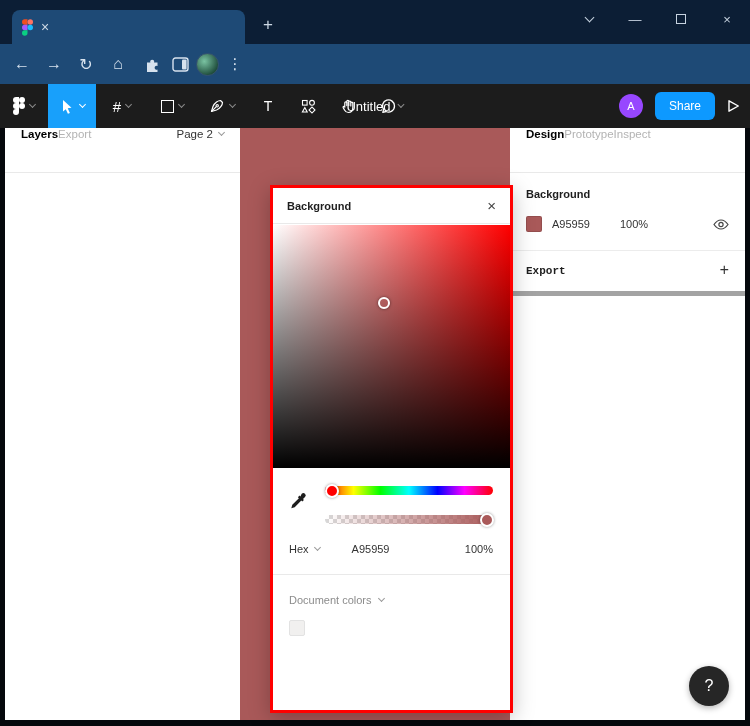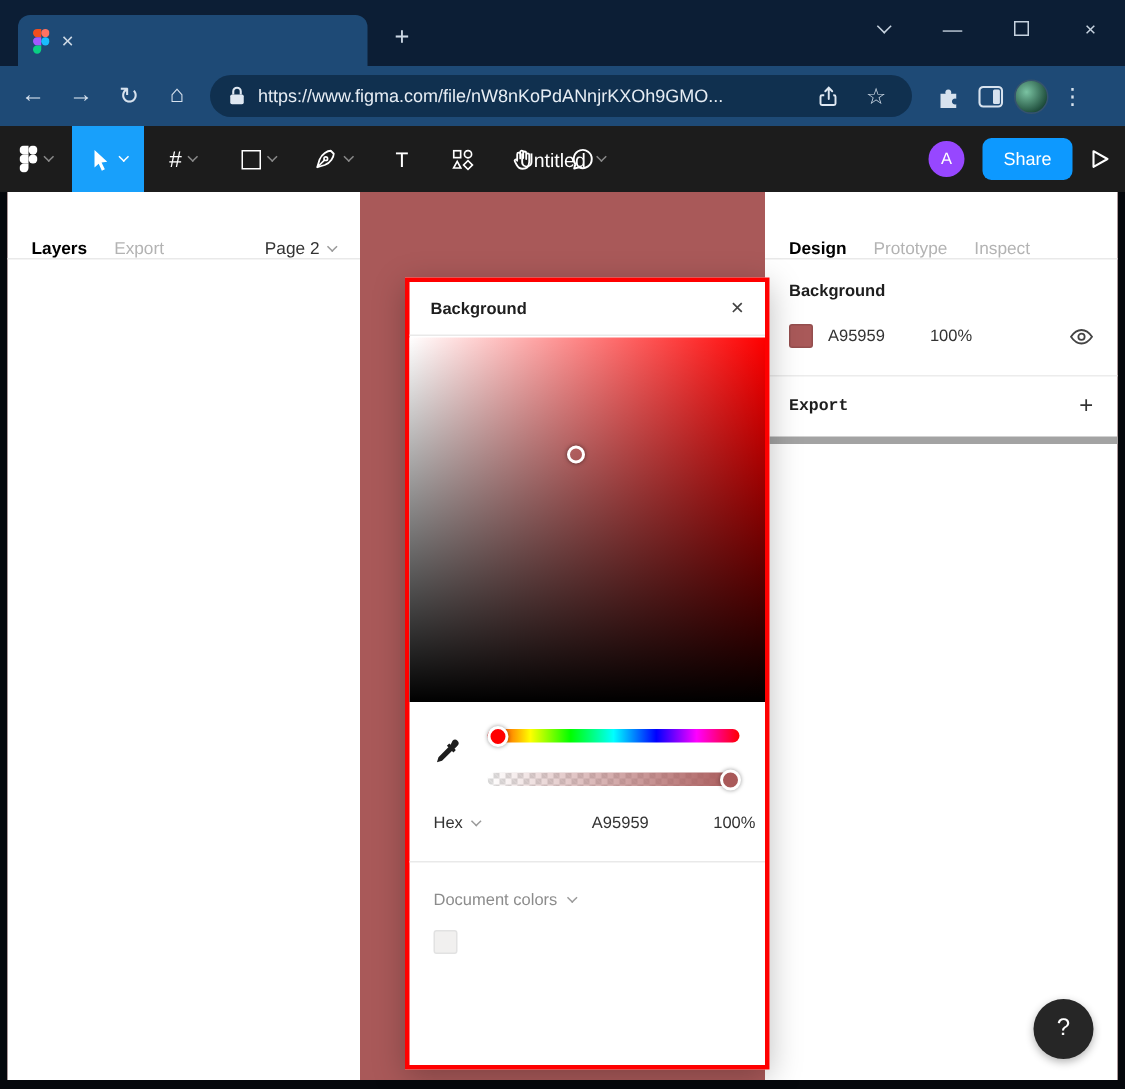--- a/index.html
+++ b/index.html
@@ -57,22 +57,22 @@
   .fig-avatar { width:24px; height:24px; border-radius:50%; background:var(--avatar-purple,#9747ff);
                 color:#fff; font-size:11px; display:flex; align-items:center; justify-content:center; }
   .share-btn { background:var(--share-button-blue,#0d99ff); color:#fff; border:none; border-radius:6px;
                padding:7px 14px; font-size:12px; font-family:inherit; }
 
   
   .main { position:absolute; top:128px; left:5px; right:5px; bottom:6px;
           background:var(--canvas-color,#a95959); }
   .panel { position:absolute; top:0; bottom:0; width:235px; background:#fff; }
   .panel.left { left:0; } .panel.right { right:0; }
-  .panel-head { height:45px; border-bottom:1px solid #e9e9e9; display:flex; align-items:flex-end;
-                padding:0 16px; gap:18px; font-size:11.5px; }
+  .panel-head { height:45px; border-bottom:1px solid #e9e9e9; display:flex; align-items:flex-start;
+                padding:0 16px; font-size:11.5px; }
   .tab-active { color:#000; font-weight:600; }
   .tab-muted { color:#b3b3b3; }
   .page-sel { margin-left:auto; display:flex; align-items:center; gap:6px; color:#333; }
   .page-sel .chev { color:#999; width:5px; height:5px; }
 
   .rp-section { padding:15px 16px 18px; border-bottom:1px solid #ececec; }
   .rp-title { font-size:11px; font-weight:600; color:#1e1e1e; }
   .rp-row { display:flex; align-items:center; margin-top:16px; font-size:11px; color:#333; }
   .swatch { width:16px; height:16px; border-radius:2px; background:var(--canvas-color,#a95959);
             border:1px solid rgba(0,0,0,.12); }
@@ -105,21 +105,21 @@
                        linear-gradient(45deg,#d8d8d8 25%,#fff 25%,#fff 75%,#d8d8d8 75%,#d8d8d8);
       background-size:8px 8px; background-position:0 0,4px 4px; }
   .pk-alpha-fill { position:absolute; inset:0; border-radius:5px;
       background:linear-gradient(to right, rgba(169,89,89,0), var(--canvas-color,#a95959)); }
   .handle { position:absolute; top:50%; width:14px; height:14px; border-radius:50%;
             border:2.5px solid #fff; box-shadow:0 0 3px rgba(0,0,0,.4);
             transform:translate(-50%,-50%); }
   .handle.hue { left:7px; background:var(--hue-handle,#ff0000); }
   .handle.alpha { left:calc(100% - 6px); background:var(--canvas-color,#a95959); }
   .pk-hexrow { position:absolute; left:16px; right:17px; top:355px; display:flex;
-               align-items:center; font-size:11px; color:#333;gap:43px; }
+               align-items:center; font-size:11px; color:#333; }
   .pk-hexlabel { display:flex; align-items:center; gap:6px; }
   .pk-hexlabel .chev, .pk-doc .chev { color:#9a9a9a; width:5px; height:5px; }
   .pk-hexval { margin-left:32px; }
   .pk-op { margin-left:auto; }
   .pk-div { position:absolute; top:386px; left:0; right:0; border-top:1px solid #e9e9e9; }
   .pk-doc { position:absolute; left:16px; top:406px; display:flex; align-items:center; gap:7px;
             font-size:11px; color:#8c8c8c; }
   .pk-doc-swatch { position:absolute; left:16px; top:432px; width:16px; height:16px; border-radius:2px;
                    background:#f1f0ef; border:1px solid #e2e2e2; }
 
@@ -154,34 +154,20 @@
         </div>
       <div class="win-btn">×</div>
     </div>
   </div>
 
   <div class="addressbar">
     <div class="nav-ic">←</div>
     <div class="nav-ic">→</div>
     <div class="nav-ic">↻</div>
     <div class="nav-ic">⌂</div>
-    <div class="omnibox">
-      <svg width="12" height="14" viewBox="0 0 12 14">
-        <rect x="1.5" y="6" width="9" height="6.5" rx="1.2" fill="#dfe8f2"></rect>
-        <path d="M3.5 6 V4 a2.5 2.5 0 0 1 5 0 V6" fill="none" stroke="#dfe8f2" stroke-width="1.4"></path>
-      </svg>
-      <span class="url-text">https://www.figma.com/file/nW8nKoPdANnjrKXOh9GMO...</span>
-      <span class="bar-ic">
-        <svg width="15" height="15" viewBox="0 0 15 15" fill="none" stroke="#dfe8f2" stroke-width="1.3">
-          <path d="M4.5 6.5 H3 a1 1 0 0 0 -1 1 V12 a1 1 0 0 0 1 1 H11 a1 1 0 0 0 1 -1 V7.5 a1 1 0 0 0 -1 -1 H10.5"></path>
-          <path d="M7.5 9 V1.8 M5.2 3.8 L7.5 1.5 l2.3 2.3" stroke-linecap="round"></path>
-        </svg>
-      </span>
-      <span class="bar-ic">☆</span>
-    </div>
     <span class="bar-ic" style="margin-left:4px;">
       <svg width="17" height="17" viewBox="0 0 17 17" fill="#d7e2ee">
         <path d="M3 6.5 h3.4 a2 2 0 1 1 3.6 0 H13.5 v3.4 a2 2 0 1 0 0 3.6 V16 H3 Z"></path>
       </svg>
     </span>
     <span class="bar-ic">
       <svg width="17" height="15" viewBox="0 0 17 15">
         <rect x="1" y="1" width="15" height="13" rx="2.5" fill="none" stroke="#d7e2ee" stroke-width="1.4"></rect>
         <rect x="10" y="2.6" width="4.6" height="9.8" rx="1" fill="#d7e2ee"></rect>
       </svg>

